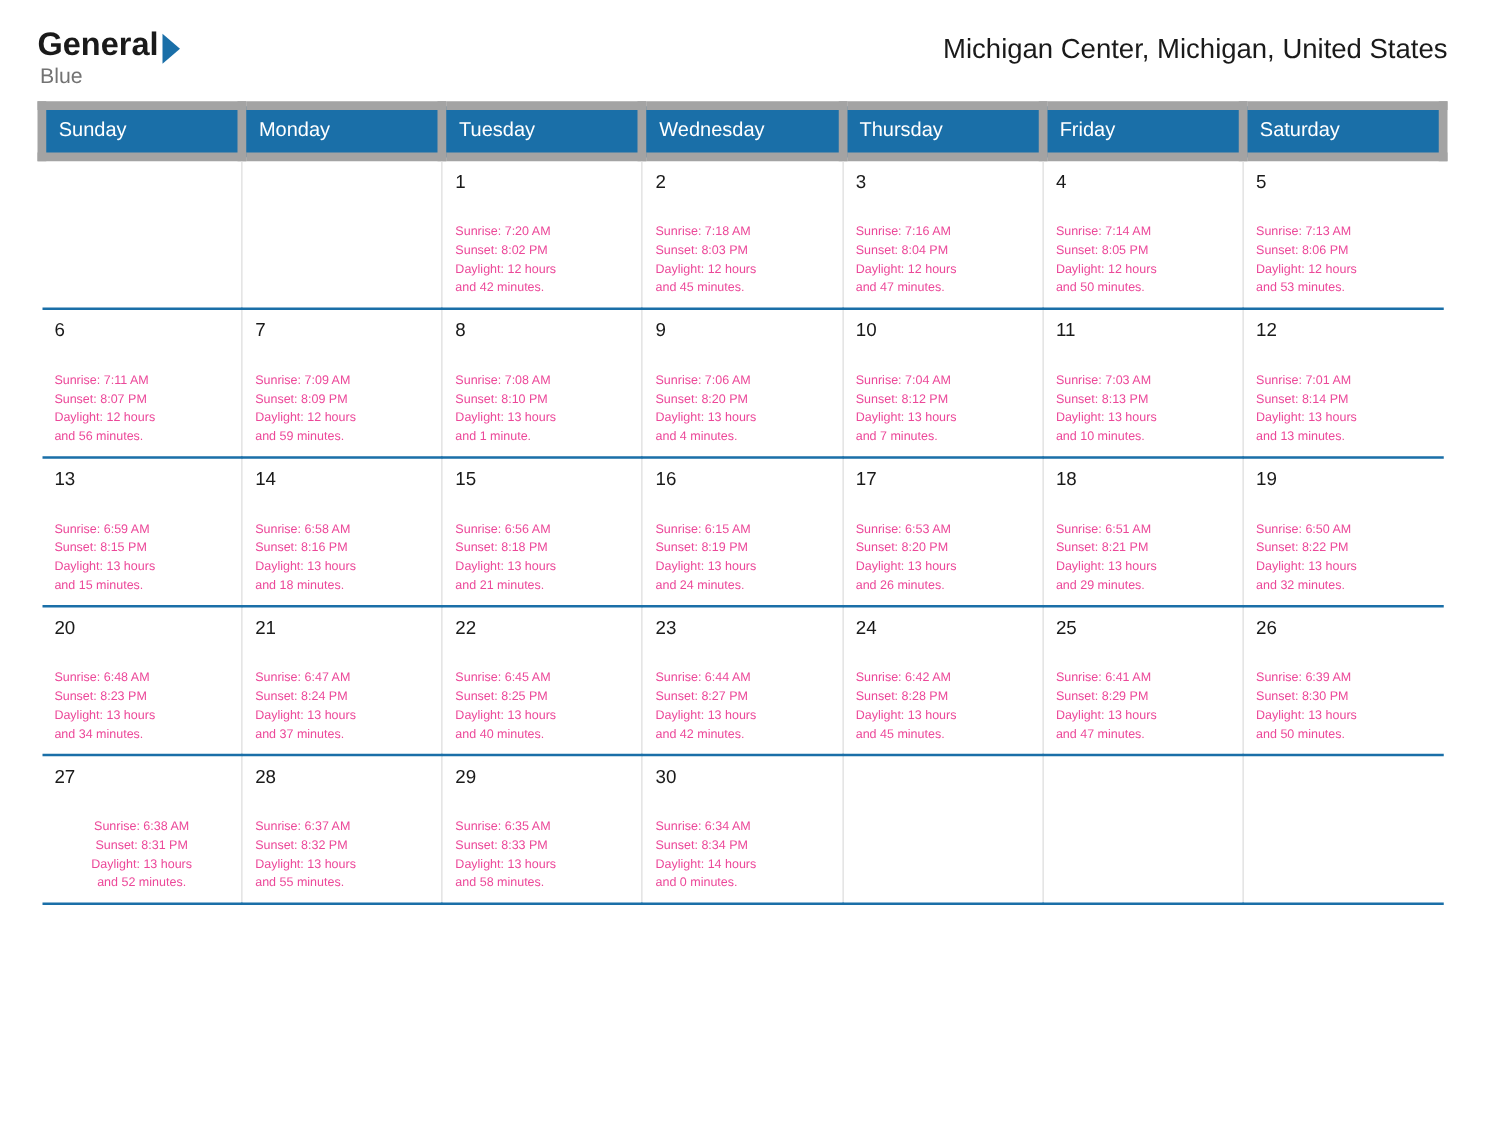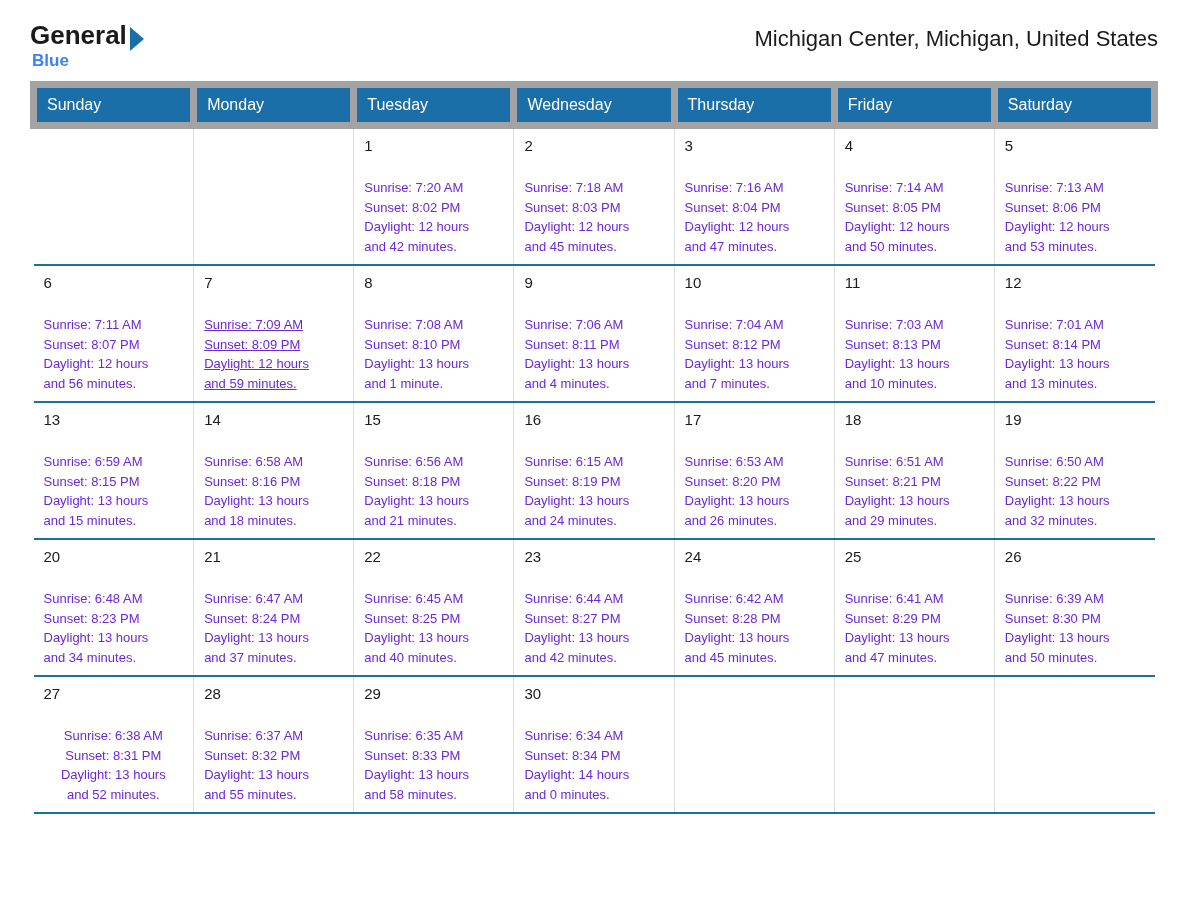--- a/index.html
+++ b/index.html
@@ -34,23 +34,23 @@
     #logo-triangle {
       width: 0;
       height: 0;
       border-left: 14px solid #1a6fa8;
       border-top: 12px solid transparent;
       border-bottom: 12px solid transparent;
       margin: 0 3px;
       display: inline-block;
     }
     #logo-subtitle {
-      color: #3b82f6;
+      color: #737373;
       font-size: 17px;
-      font-weight: bold;
+      font-weight: normal;
       margin-left: 2px;
     }
     #title-section {
       text-align: right;
     }
     #month-title {
       font-size: 52px;
       color: #1a1a1a;
       font-weight: normal;
       line-height: 1;
@@ -97,22 +97,22 @@
       border-right: none;
     }
     .day-number {
       font-size: 15px;
       font-weight: normal;
       display: block;
       margin-bottom: 3px;
       color: #1a1a1a;
     }
     .day-info {
-      font-size: 13px;
-      color: #6d28d9;
+      font-size: 10px;
+      color: #ec4899;
       line-height: 1.5;
       margin-top: 24px;
     }
     .empty-cell {
       background: #fff;
     }
   </style>
 </head>
 <body>
 
@@ -184,36 +184,36 @@
       <tr>
         <td>
           <span class="day-number">6</span>
           <div class="day-info" style="white-space: pre-line;">Sunrise: 7:11 AM
 Sunset: 8:07 PM
 Daylight: 12 hours
 and 56 minutes.</div>
         </td>
         <td>
           <span class="day-number">7</span>
-          <div class="day-info" style="white-space: pre-line; text-decoration: underline;">Sunrise: 7:09 AM
+          <div class="day-info" style="white-space: pre-line;">Sunrise: 7:09 AM
 Sunset: 8:09 PM
 Daylight: 12 hours
 and 59 minutes.</div>
         </td>
         <td>
           <span class="day-number">8</span>
           <div class="day-info" style="white-space: pre-line;">Sunrise: 7:08 AM
 Sunset: 8:10 PM
 Daylight: 13 hours
 and 1 minute.</div>
         </td>
         <td>
           <span class="day-number">9</span>
           <div class="day-info" style="white-space: pre-line;">Sunrise: 7:06 AM
-Sunset: 8:11 PM
+Sunset: 8:20 PM
 Daylight: 13 hours
 and 4 minutes.</div>
         </td>
         <td>
           <span class="day-number">10</span>
           <div class="day-info" style="white-space: pre-line;">Sunrise: 7:04 AM
 Sunset: 8:12 PM
 Daylight: 13 hours
 and 7 minutes.</div>
         </td>

